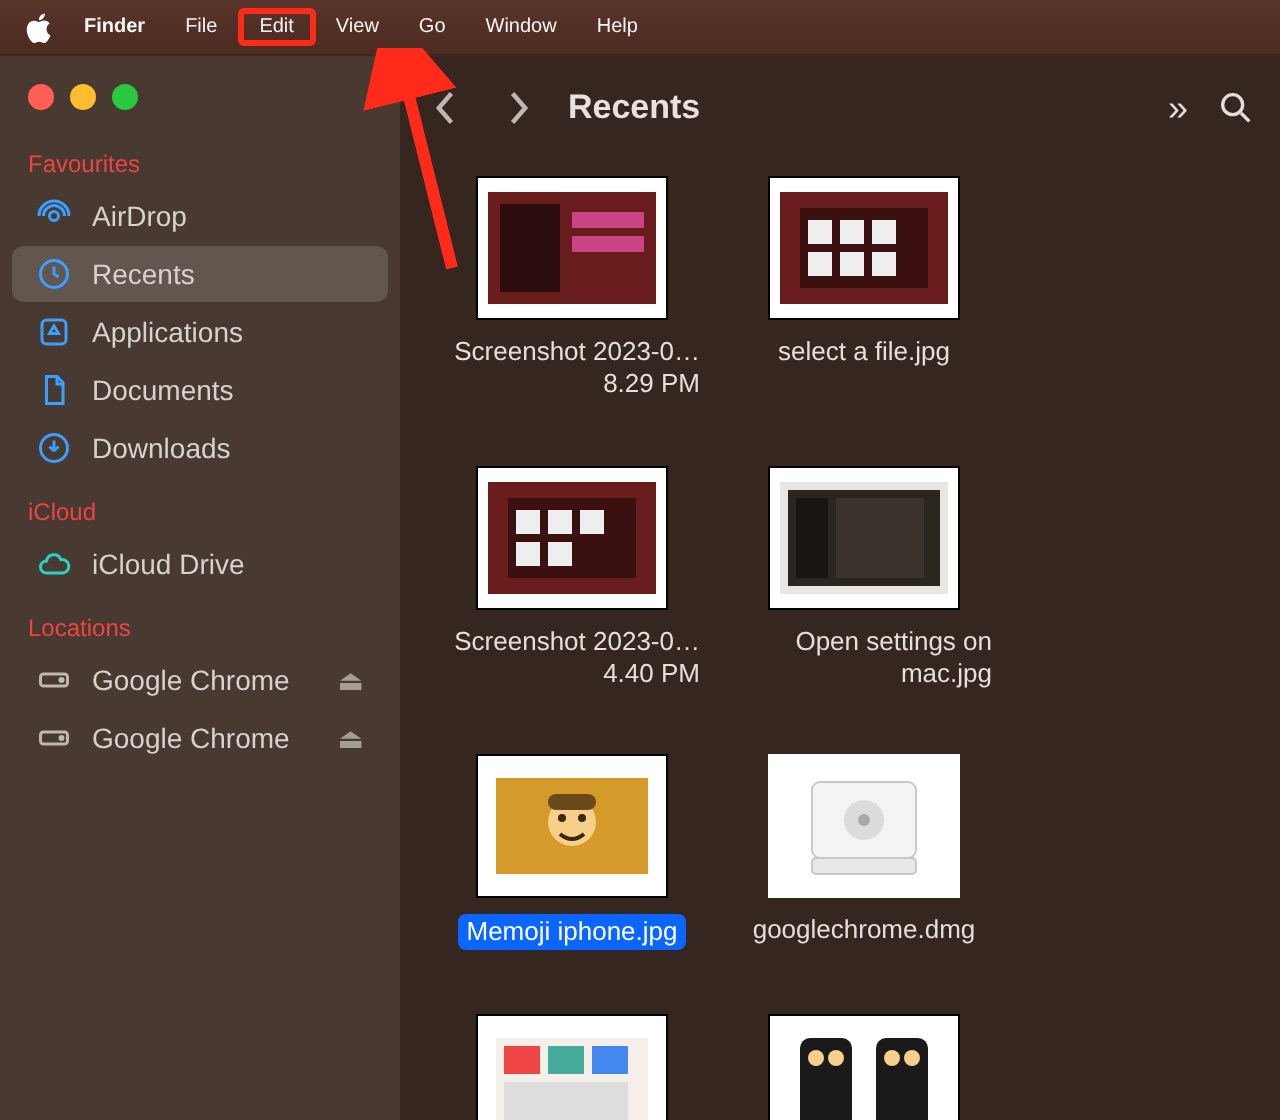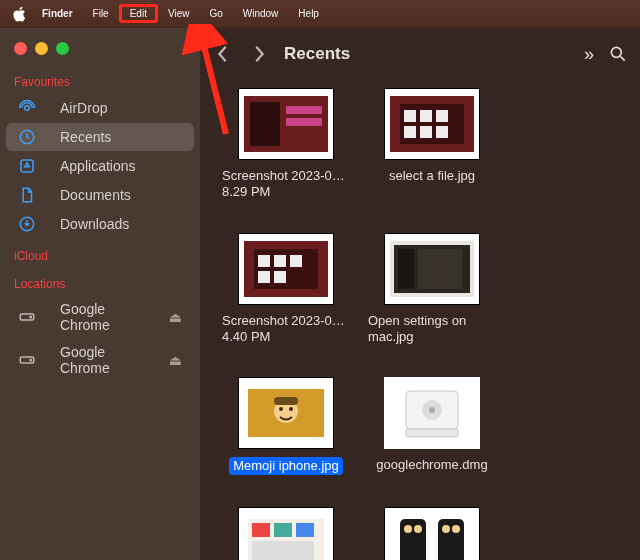--- a/index.html
+++ b/index.html
@@ -7,32 +7,32 @@
 .menubar{height:28px;background:linear-gradient(#59342a,#4c2b21);display:flex;align-items:center;padding:0 12px;gap:0;color:#f5f5f5;font-size:10px;border-bottom:1px solid #00000040}
 .menubar .apple{margin-right:4px;display:flex;align-items:center}
 .menubar .app{font-weight:700;padding:4px 10px}
 .menubar .mitem{padding:4px 10px;cursor:default}
 .menubar .hl{border:3px solid #ff2a1a;border-radius:3px;padding:1px 8px}
 .arrow{position:absolute;left:180px;top:24px;z-index:50;pointer-events:none}
 .sidebar{position:absolute;left:0;top:28px;width:200px;bottom:0;background:#4c3d35cc;backdrop-filter:blur(10px);color:#d8d2cd;font-size:14px}
 .traffic{display:flex;gap:8px;padding:14px 14px 10px}
 .dot{width:13px;height:13px;border-radius:50%}
 .sec-label{padding:10px 14px 4px;font-size:12px;color:#ef4444}
-.side-item{display:flex;align-items:center;gap:24px;padding:5px 12px;margin:1px 6px;border-radius:6px;cursor:default}
+.side-item{display:flex;align-items:center;gap:10px;padding:5px 12px;margin:1px 6px;border-radius:6px;cursor:default}
 .side-item.sel{background:#ffffff26}
 .side-icon{width:18px;height:18px;display:flex;align-items:center;justify-content:center;color:#3aa0ff}
 .side-item .eject{margin-left:auto;color:#a79d95}
 .content{position:absolute;left:200px;top:28px;right:0;bottom:0;background:#35261f}
 .toolbar{height:52px;display:flex;align-items:center;gap:14px;padding:0 12px;color:#e8e2dc}
 .nav-chevron{color:#bfb7b0;padding:4px}
 .title{font-size:17px;font-weight:600}
 .spacer{flex:1}
 .chevmore{color:#e5ded8;font-size:18px}
 .grid{display:flex;flex-wrap:wrap;gap:6px 18px;padding:8px 16px 0 22px;align-content:flex-start}
-.file{width:128px;display:flex;flex-direction:column;align-items:center;text-align:left;color:#e6dfd9;font-size:13px}
+.file{width:128px;display:flex;flex-direction:column;align-items:center;text-align:right;color:#e6dfd9;font-size:13px}
 .thumb{width:96px;height:72px;background:#fff;border:1px solid #000;display:flex;align-items:center;justify-content:center;margin-bottom:8px;overflow:hidden}
 .thumb.dmg{background:#fff;border:none;display:flex;align-items:center;justify-content:center}
 .thumb-inner{width:84px;height:56px;display:block}
 .caption{line-height:1.25;max-width:128px;word-break:break-word}
 .caption.sel{background:#0a66ff;color:#ffffff;border-radius:4px;padding:1px 4px;display:inline-block}
 .file-row{margin-bottom:26px}
 svg{display:block}
 </style>
 </head>
 <body>
@@ -110,20 +110,28 @@
     <span class="side-icon">
         <svg width="18" height="18" viewBox="0 0 24 24" fill="none" stroke="currentColor" stroke-width="2">
           <circle cx="12" cy="12" r="9"></circle>
           <path d="M12 7v7m0 0l-3-3m3 3l3-3"></path>
         </svg>
       </span>
     <span>Downloads</span>
   </div>
 
   <div class="sec-label">iCloud</div>
+  <div class="side-item">
+    <span class="side-icon" style="color:#29d3c3">
+        <svg width="18" height="18" viewBox="0 0 24 24" fill="none" stroke="currentColor" stroke-width="2">
+          <path d="M7 18a4 4 0 010-8 5 5 0 019.6-1A4 4 0 1118 18H7z"></path>
+        </svg>
+      </span>
+    <span>iCloud Drive</span>
+  </div>
 
   <div class="sec-label">Locations</div>
   <div class="side-item">
     <span class="side-icon" style="color:#bfb7b0">
         <svg width="18" height="18" viewBox="0 0 24 24" fill="none" stroke="currentColor" stroke-width="2">
           <rect x="3" y="8" width="18" height="8" rx="2"></rect>
           <circle cx="17" cy="12" r="1"></circle>
         </svg>
       </span>
     <span>Google Chrome</span>

